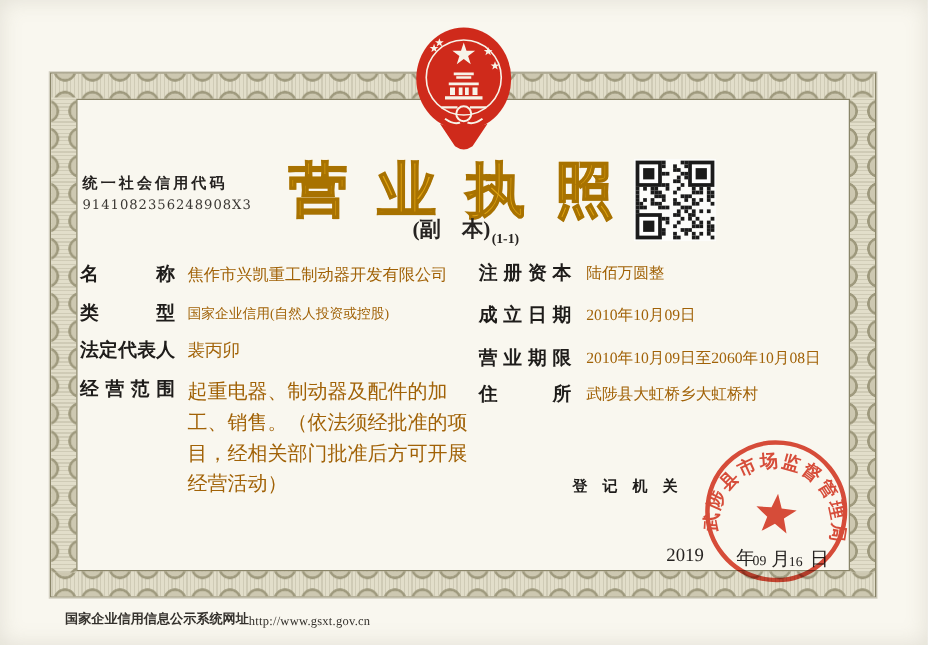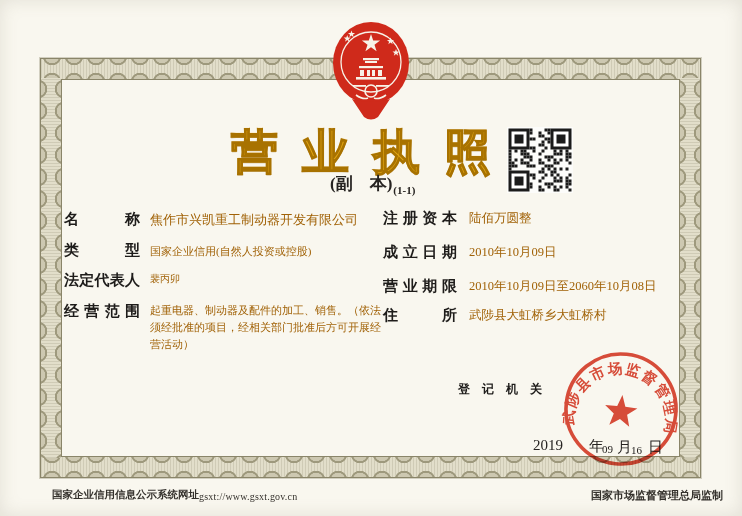--- a/index.html
+++ b/index.html
@@ -65,22 +65,22 @@
     position:absolute; display:block; font-size:15px; font-weight:bold;
     text-align:justify; text-align-last:justify; color:#1e1c1a; letter-spacing:0;
   }
   .fvalue{position:absolute; display:block; font-size:12.5px; color:#a16207; line-height:1.55;}
   .col-l .flabel{left:64px; width:76px;}
   .col-l .fvalue{left:150px; width:238px;}
   .col-r .flabel{left:383px; width:74px;}
   .col-r .fvalue{left:469px; width:232px;}
   .v-name{font-size:13px;}
   .v-type{font-size:11px; padding-top:2px;}
-  .v-rep{font-size:10px;}
-  .v-scope{font-size:11px;}
+  .v-rep{font-size:14px;}
+  .v-scope{font-size:16px;}
   
   .reg-label{position:absolute; left:458px; top:381px; width:84px; z-index:2; font-size:12px; font-weight:bold; color:#1e1c1a; text-align:justify; text-align-last:justify;}
   .date-row{position:absolute; z-index:2; color:var(--text_dark);}
   .d{position:absolute; font-size:15px; white-space:nowrap;}
   .d.small{font-size:11px;}
   .seal{position:absolute; left:561px; top:349px; width:120px; height:120px; z-index:6; opacity:.9; transform:rotate(6deg); mix-blend-mode:multiply;}
   
   .footer-left{position:absolute; left:52px; top:488px; z-index:2; font-size:10.5px; font-weight:bold; color:#34312c; white-space:nowrap;}
   .footer-left .url{font-weight:normal; font-size:10px; position:relative; top:1.5px; letter-spacing:.2px;}
   .footer-notice{position:absolute; left:303px; top:484px; z-index:2; font-size:7.5px; line-height:9px; color:#4a463f; white-space:nowrap;}
@@ -122,20 +122,24 @@
       <rect x="24" y="56" width="30" height="2.6" fill="#f7f3e8"></rect>
 
       <circle cx="39" cy="70" r="6" fill="none" stroke="#f7f3e8" stroke-width="1.6"></circle>
       <rect x="21" y="64" width="13" height="1.8" fill="#f7f3e8"></rect>
       <rect x="44" y="64" width="13" height="1.8" fill="#f7f3e8"></rect>
       <path d="M24,74 Q31,79 36,77" fill="none" stroke="#f7f3e8" stroke-width="1.6"></path>
       <path d="M54,74 Q47,79 42,77" fill="none" stroke="#f7f3e8" stroke-width="1.6"></path>
     </svg>
   </div>
 
+  <div class="credit-block">
+    <div class="credit-label">统一社会信用代码</div>
+    <div class="credit-code">9141082356248908X3</div>
+  </div>
 
   <div class="title">营业执照</div>
   <div class="subtitle">
     <span>(副　本)</span><span class="copy-index">(1-1)</span>
   </div>
 
   <div class="qr"><svg width="66" height="66" viewBox="0 0 66 66">
         <rect width="66" height="66" fill="#fcfcfa"></rect>
         <rect x="1.5" y="22.5" width="3" height="3" fill="#1b1b1b"></rect>
         <rect x="1.5" y="25.5" width="3" height="3" fill="#1b1b1b"></rect>
@@ -317,17 +321,16 @@
       <circle cx="60" cy="60" r="55" fill="none" stroke="#d93a26" stroke-width="3.6"></circle>
       <path id="sealArc" d="M 14.3 75.7 A 46 46 0 1 1 105.7 75.7" fill="none"></path>
       <text font-size="14.5" font-weight="bold" fill="#d93a26" letter-spacing="2" font-family="'Liberation Serif','DejaVu Serif',serif">
         <textPath href="#sealArc" startOffset="50%" text-anchor="middle">武陟县市场监督管理局</textPath>
       </text>
       <polygon fill="#d93a26" points="60,46 64.1,57.3 76.2,57.7 66.7,65.2 70,76.8 60,70 50,76.8 53.3,65.2 43.8,57.7 55.9,57.3"></polygon>
     </svg>
   </div>
 
   <div class="footer-left">
-    <span>国家企业信用信息公示系统网址</span><span class="url">gsxt://www.gsxt.gov.cn</span>
-  </div>
-  <div class="footer-right">国家市场监督管理总局监制</div>
+    <span>国家企业信用信息公示系统网址</span><span class="url">http://www.gsxt.gov.cn</span>
+  </div>
 
 </div>
 
 </body></html>

